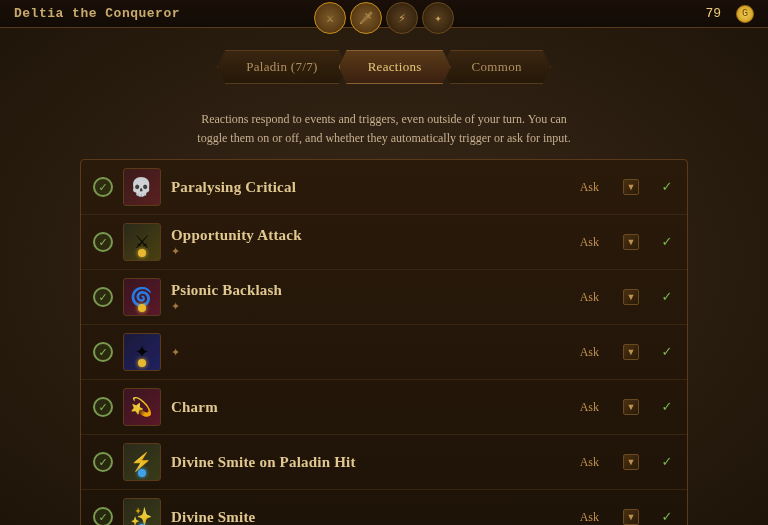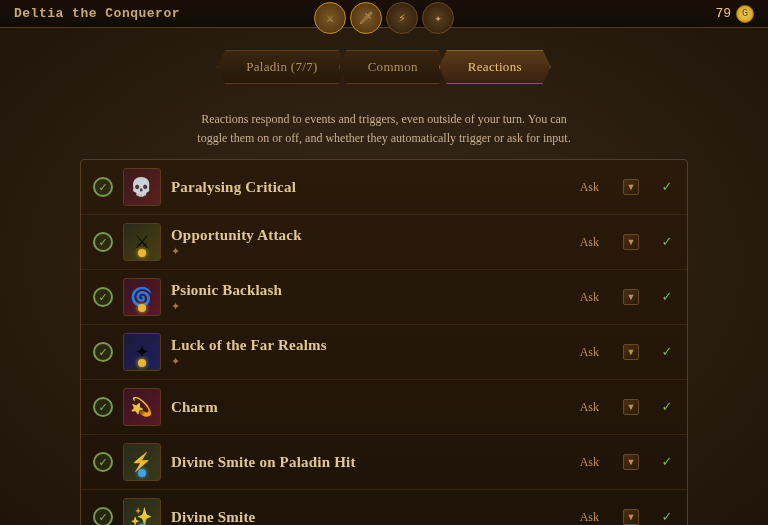--- a/index.html
+++ b/index.html
@@ -37,21 +37,21 @@
     .char-name {
       color: #c8a96e;
       font-size: 13px;
       font-weight: bold;
       letter-spacing: 0.5px;
     }
 
     .gold-display {
       display: flex;
       align-items: center;
-      gap: 5px;
+      gap: 15px;
       color: #e8c87a;
       font-size: 13px;
     }
 
     .gold-icon {
       width: 18px;
       height: 18px;
       background: radial-gradient(circle, #f0d060, #c8900a);
       border-radius: 50%;
       border: 1px solid #a07010;
@@ -325,25 +325,25 @@
   <div class="gold-display">
     <span>79</span>
     <div class="gold-icon">G</div>
   </div>
 </div>
 
 <div class="tab-bar">
   <div class="tab">
     <span>Paladin (7/7)</span>
   </div>
+  <div class="tab active">
+    <span>Reactions</span>
+  </div>
   <div class="tab">
     <span>Common</span>
-  </div>
-  <div class="tab active">
-    <span>Reactions</span>
   </div>
 </div>
 
 <div class="description">
   Reactions respond to events and triggers, even outside of your turn. You can<br>
   toggle them on or off, and whether they automatically trigger or ask for input.
 </div>
 
 <div class="reactions-container">
 
@@ -404,21 +404,20 @@
 
   <div class="reaction-row">
     <div class="toggle-circle">
       <span class="check">✓</span>
     </div>
     <div class="ability-icon realms">
       <span class="icon-inner">✦</span>
       <div class="dot-indicator dot-gold"></div>
     </div>
     <div class="reaction-info">
-      <span class="reaction-name">Luck of the Far Realms</span>
       <span class="reaction-sub">✦</span>
     </div>
     <div class="ask-area">
       <button class="ask-btn">Ask</button>
       <div class="ask-icon">▼</div>
       <div class="check-icon">✓</div>
     </div>
   </div>
 
   <div class="reaction-row">

